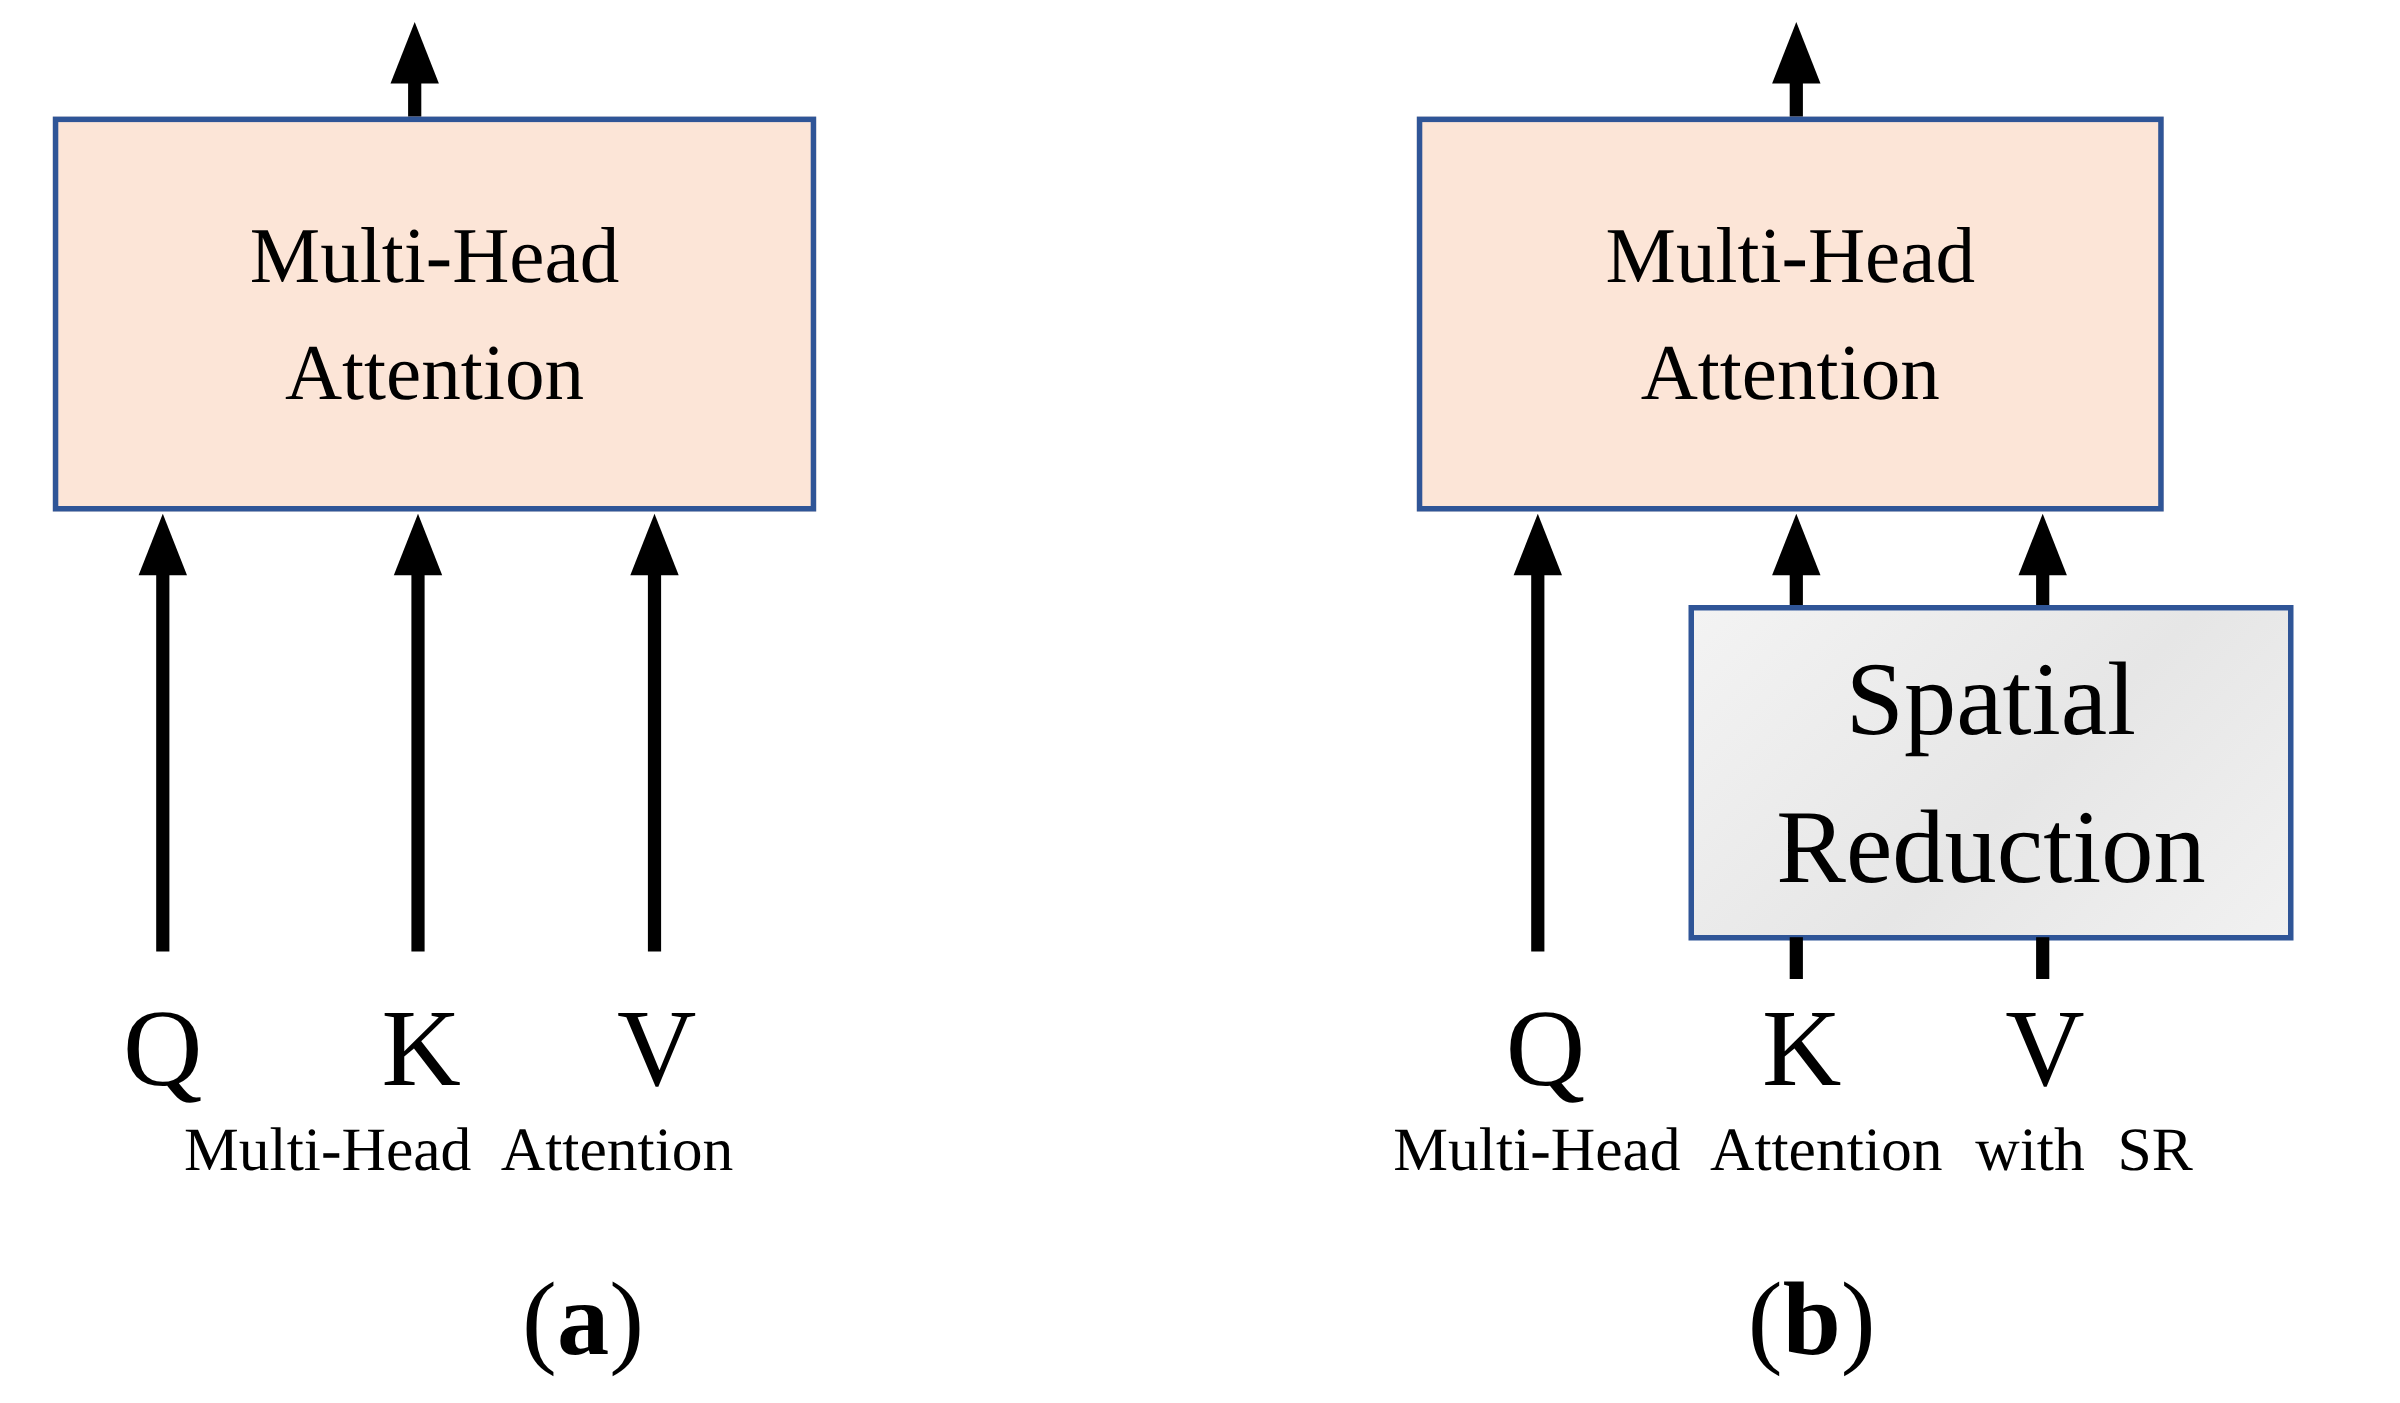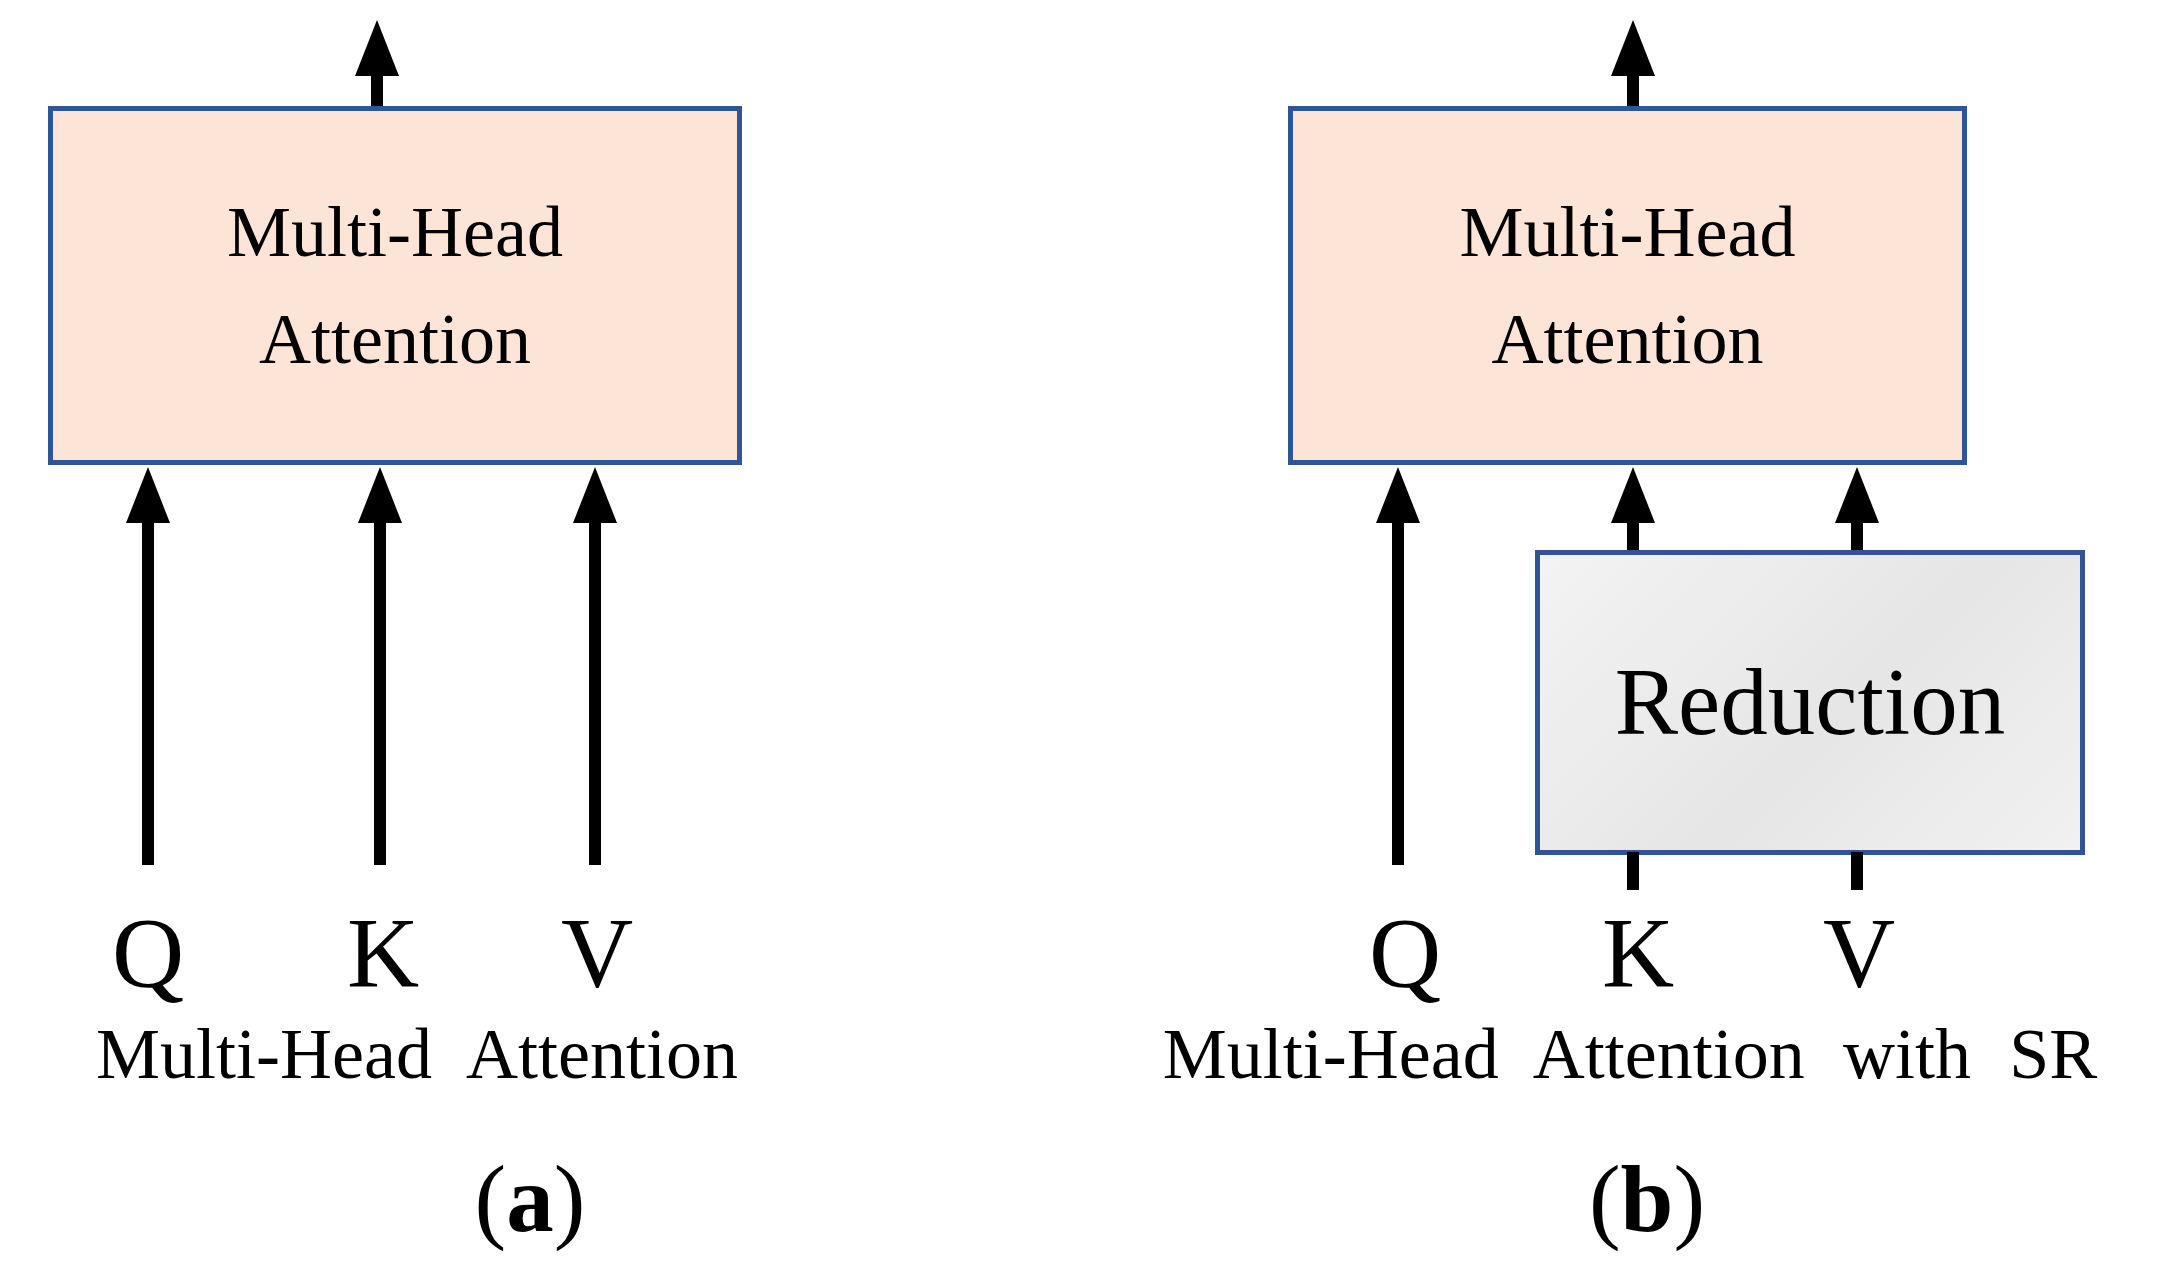--- a/index.html
+++ b/index.html
@@ -57,21 +57,21 @@
     position:absolute;width:12px;background:var(--arrow);
   }
   .qkv{
     position:absolute;
     font-size:100px;line-height:1;
     transform:translateX(-50%);
     white-space:nowrap;
   }
   .caption{
     position:absolute;
-    font-size:72px;line-height:1;
+    font-size:56px;line-height:1;
     transform:translateX(-50%);
     white-space:nowrap;
     word-spacing:0.28em;
     text-align:center;
   }
   .tag{
     position:absolute;
     font-size:95px;line-height:1;
     transform:translateX(-50%);
     white-space:nowrap;
@@ -124,20 +124,21 @@
     <div class="ahead" style="left:1376px;top:467px;"></div>
     <div class="aline" style="left:1392px;top:514px;height:351px;"></div>
 
     <div class="ahead" style="left:1611px;top:467px;"></div>
     <div class="aline" style="left:1627px;top:514px;height:40px;"></div>
 
     <div class="ahead" style="left:1835px;top:467px;"></div>
     <div class="aline" style="left:1851px;top:514px;height:40px;"></div>
 
     <div class="sr-box" style="left:1535px;top:550px;width:550px;height:305px;">
+      <div class="bline">Spatial</div>
       <div class="bline">Reduction</div>
     </div>
 
     <div class="stub" style="left:1627px;top:852px;height:38px;"></div>
     <div class="stub" style="left:1851px;top:852px;height:38px;"></div>
 
     <div class="qkv" style="left:1405px;top:903px;">Q</div>
     <div class="qkv" style="left:1638px;top:903px;">K</div>
     <div class="qkv" style="left:1859px;top:903px;">V</div>
 

